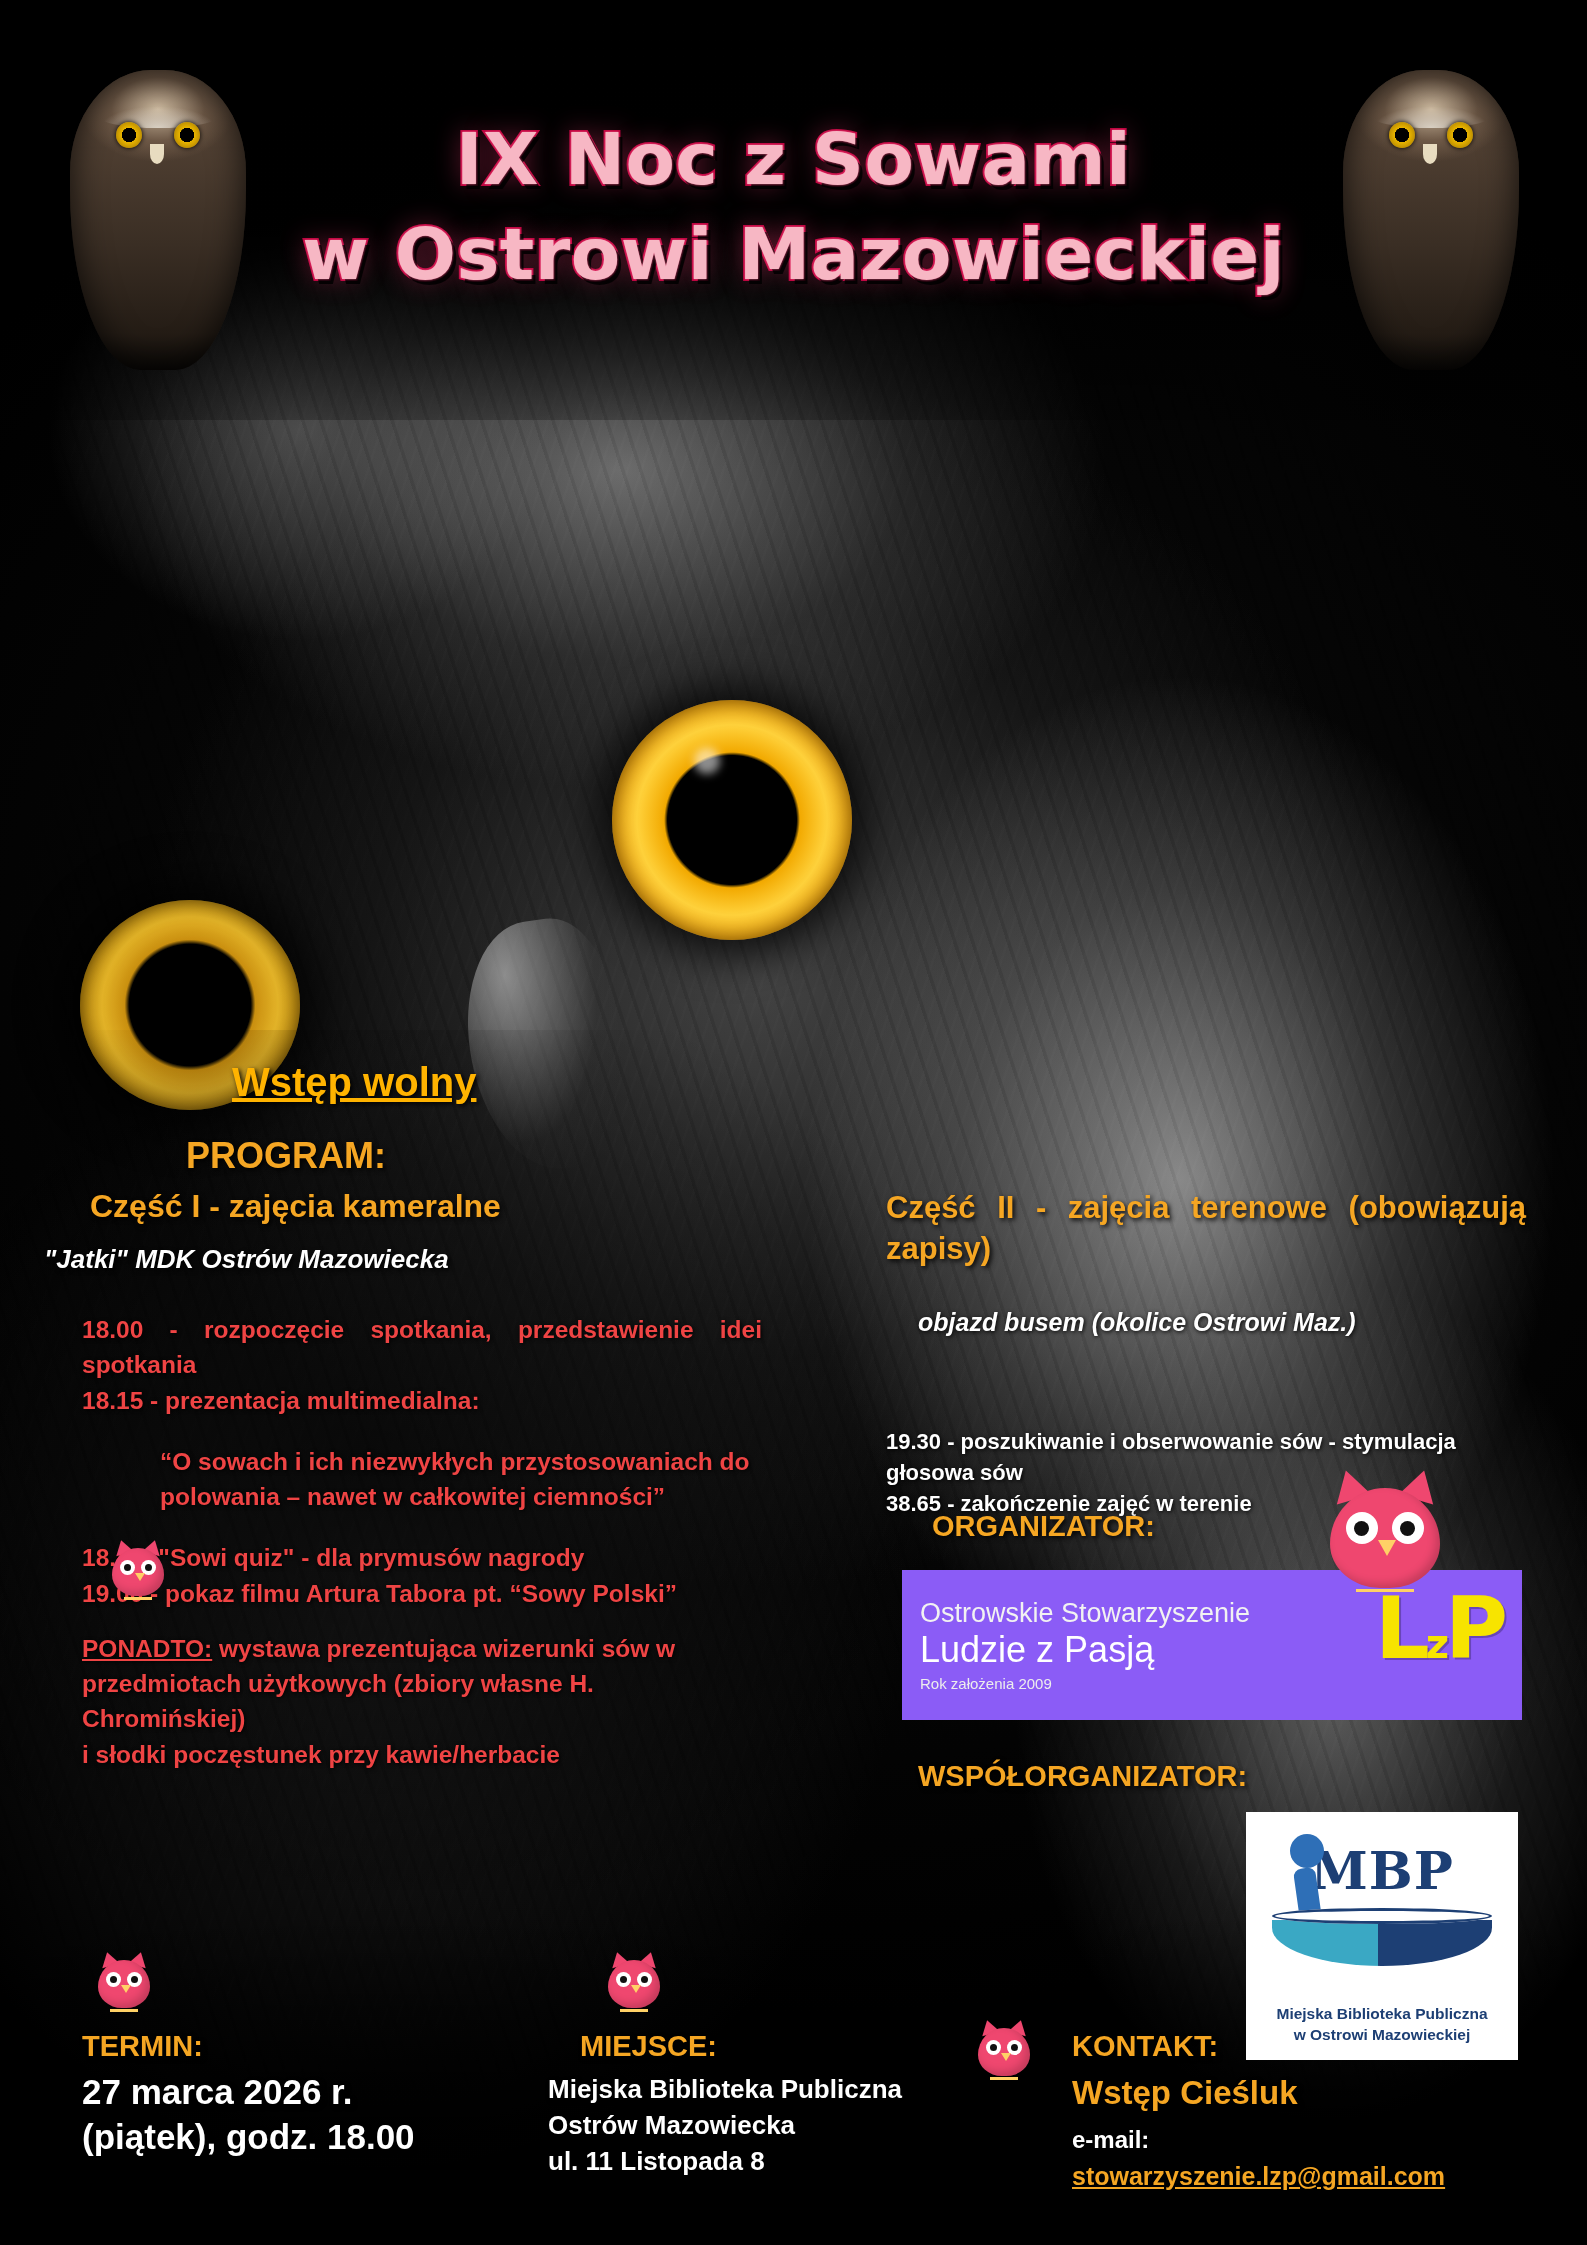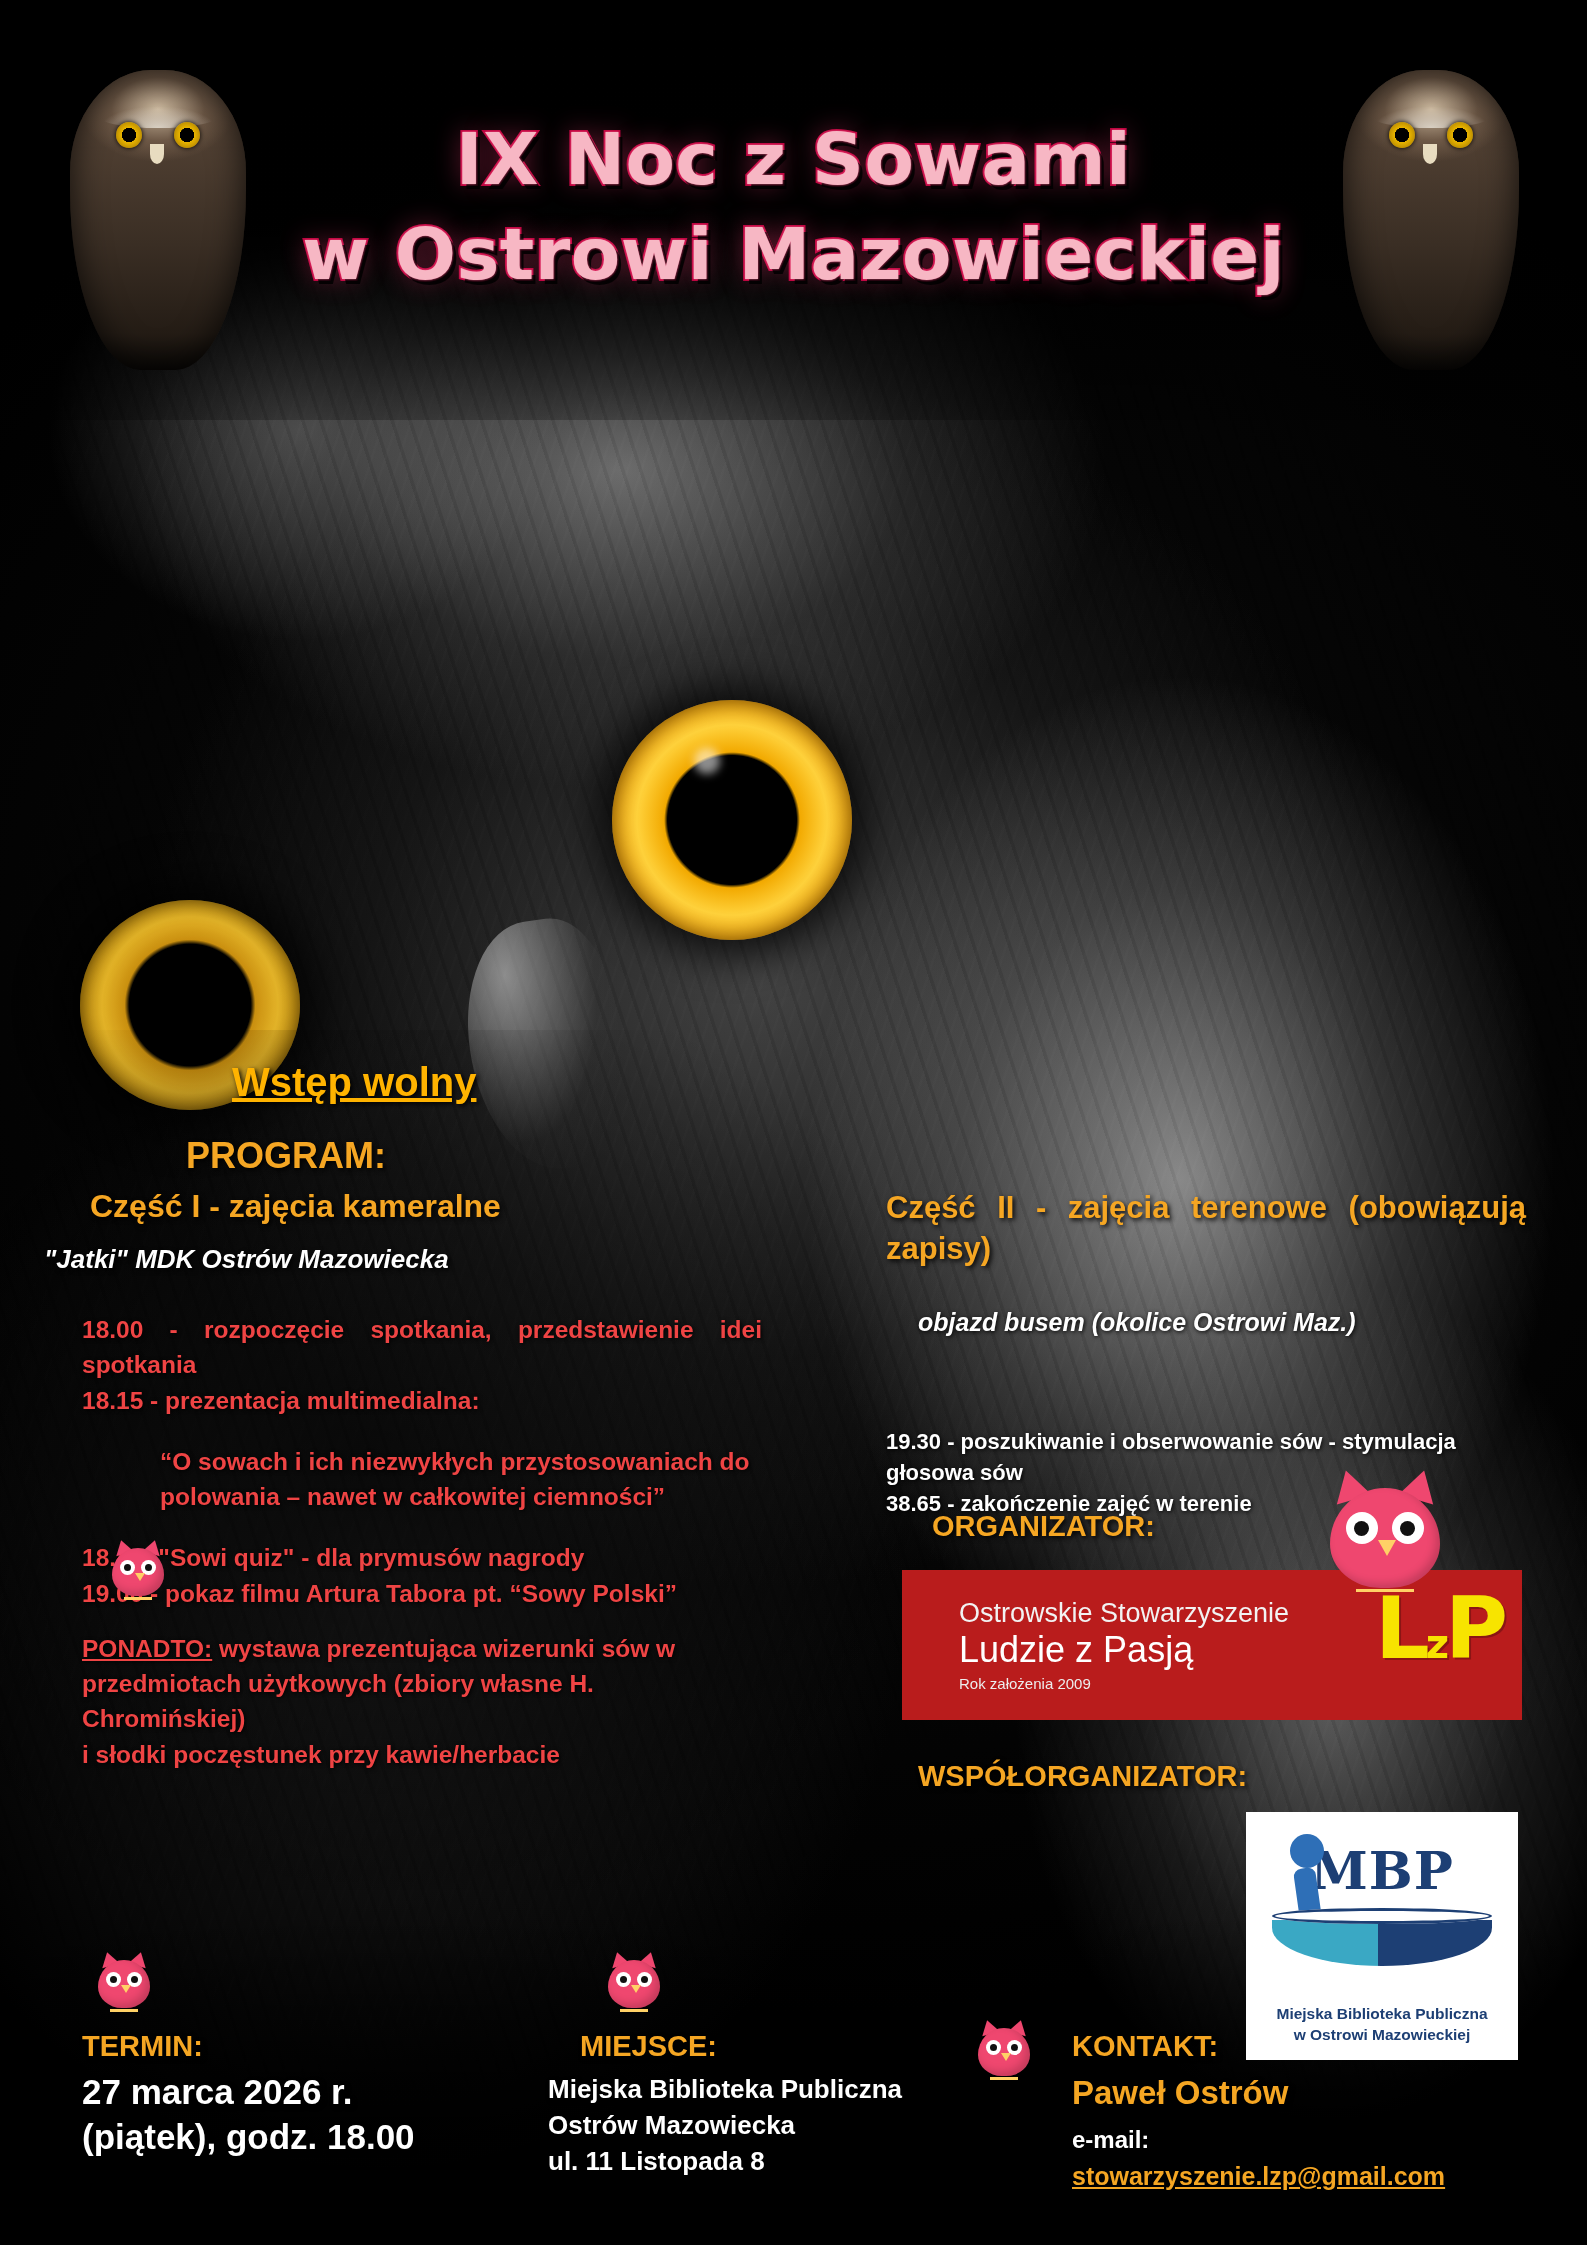--- a/index.html
+++ b/index.html
@@ -223,22 +223,22 @@
   .wspolorganizator {
     position: absolute; left: 918px; top: 1760px;
     font-size: 29px; font-weight: bold; color: #f5a623;
     text-shadow: 2px 2px 5px #000;
   }
 
   
   .lzp {
     position: absolute; left: 902px; top: 1570px;
     width: 620px; height: 150px;
-    background: #b91c1c;
-    display: flex; align-items: center; padding-left: 39px;
+    background: #8b5cf6;
+    display: flex; align-items: center;
   }
   .lzp .txt { padding-left: 18px; line-height: 1.15; }
   .lzp .l1 { font-size: 27px; color: #f2f2f2; }
   .lzp .l2 { font-size: 36px; color: #f7e400; font-weight: normal; }
   .lzp .l2 span { color: #ffffff; }
   .lzp .l3 { font-size: 15px; color: #ededed; margin-top: 4px; }
   .lzp .mark {
     position: absolute; right: 18px; top: 8px;
     font-family: "DejaVu Sans", sans-serif;
     font-weight: bold; font-size: 86px; color: #f7e400;
@@ -464,21 +464,21 @@
     </div>
 
     <div class="miejsce-label">MIEJSCE:</div>
     <div class="miejsce-val">
       <div>Miejska Biblioteka Publiczna</div>
       <div>Ostrów Mazowiecka</div>
       <div>ul. 11 Listopada 8</div>
     </div>
 
     <div class="kontakt-label">KONTAKT:</div>
-    <div class="kontakt-name">Paweł Ostrów</div>
+    <div class="kontakt-name">Wstęp Cieśluk</div>
     <div class="kontakt-mail-label">e-mail:</div>
     <a class="kontakt-mail" href="#">stowarzyszenie.lzp@gmail.com</a>
 
     <div class="owlet" id="owlet-quote">
       <div class="ear l"></div>
       <div class="ear r"></div>
       <div class="body"></div>
       <div class="eye l"></div>
       <div class="eye r"></div>
       <div class="bk"></div>

